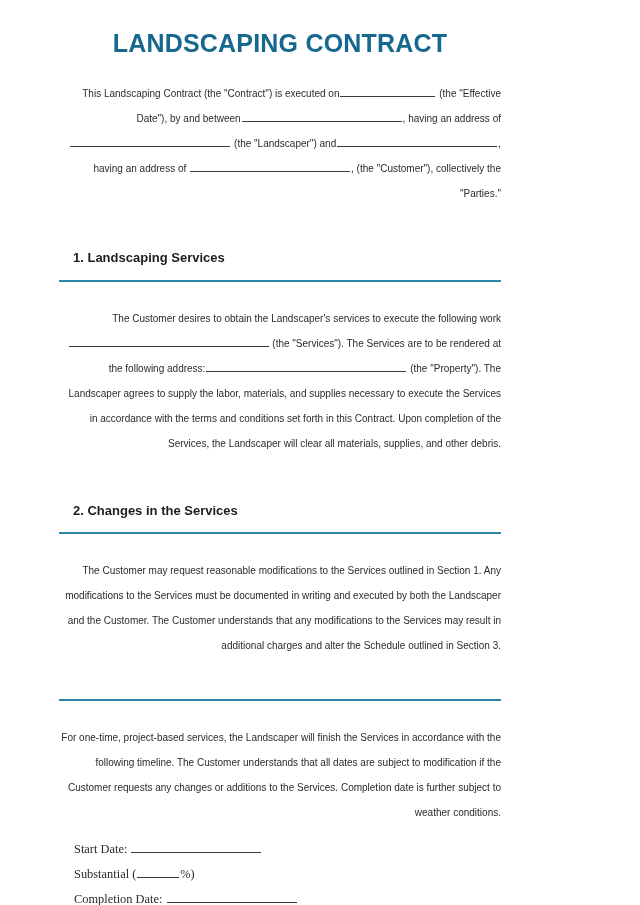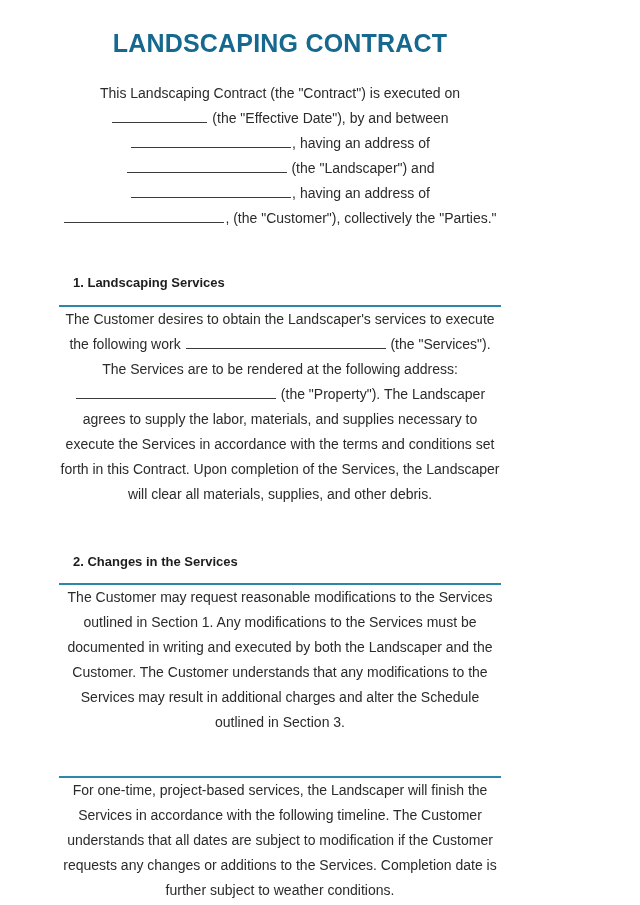--- a/index.html
+++ b/index.html
@@ -26,25 +26,25 @@
     text-align: center;
     color: #16688f;
     font-size: 25px;
     font-weight: bold;
     letter-spacing: 0.2px;
     margin: 0;
     padding-top: 28px;
     line-height: 1.2;
   }
   .body-text {
-    font-size: 14px;
+    font-size: 10px;
     line-height: 25px;
     color: #2b2b2b;
     margin: 0;
-    text-align: center;
+    text-align: right;
   }
   .intro-block {
     margin-top: 23px;
   }
   .section {
     margin-top: 0;
   }
   .section-heading {
     font-size: 13px;
     font-weight: bold;
@@ -53,21 +53,21 @@
     line-height: 1.2;
   }
   .section-rule {
     height: 2px;
     background: #2e87a8;
     border: 0;
     margin: 9px 0 0 0;
     width: 100%;
   }
   .section-body {
-    margin-top: 0;
+    margin-top: 24px;
   }
   .sp-1 { height: 30px; }
   .sp-2 { height: 33px; }
   .sp-3 { height: 32px; }
   .sp-4 { height: 16px; }
 
   .blank {
     display: inline-block;
     border-bottom: 1px solid #3a3a3a;
     vertical-align: baseline;

